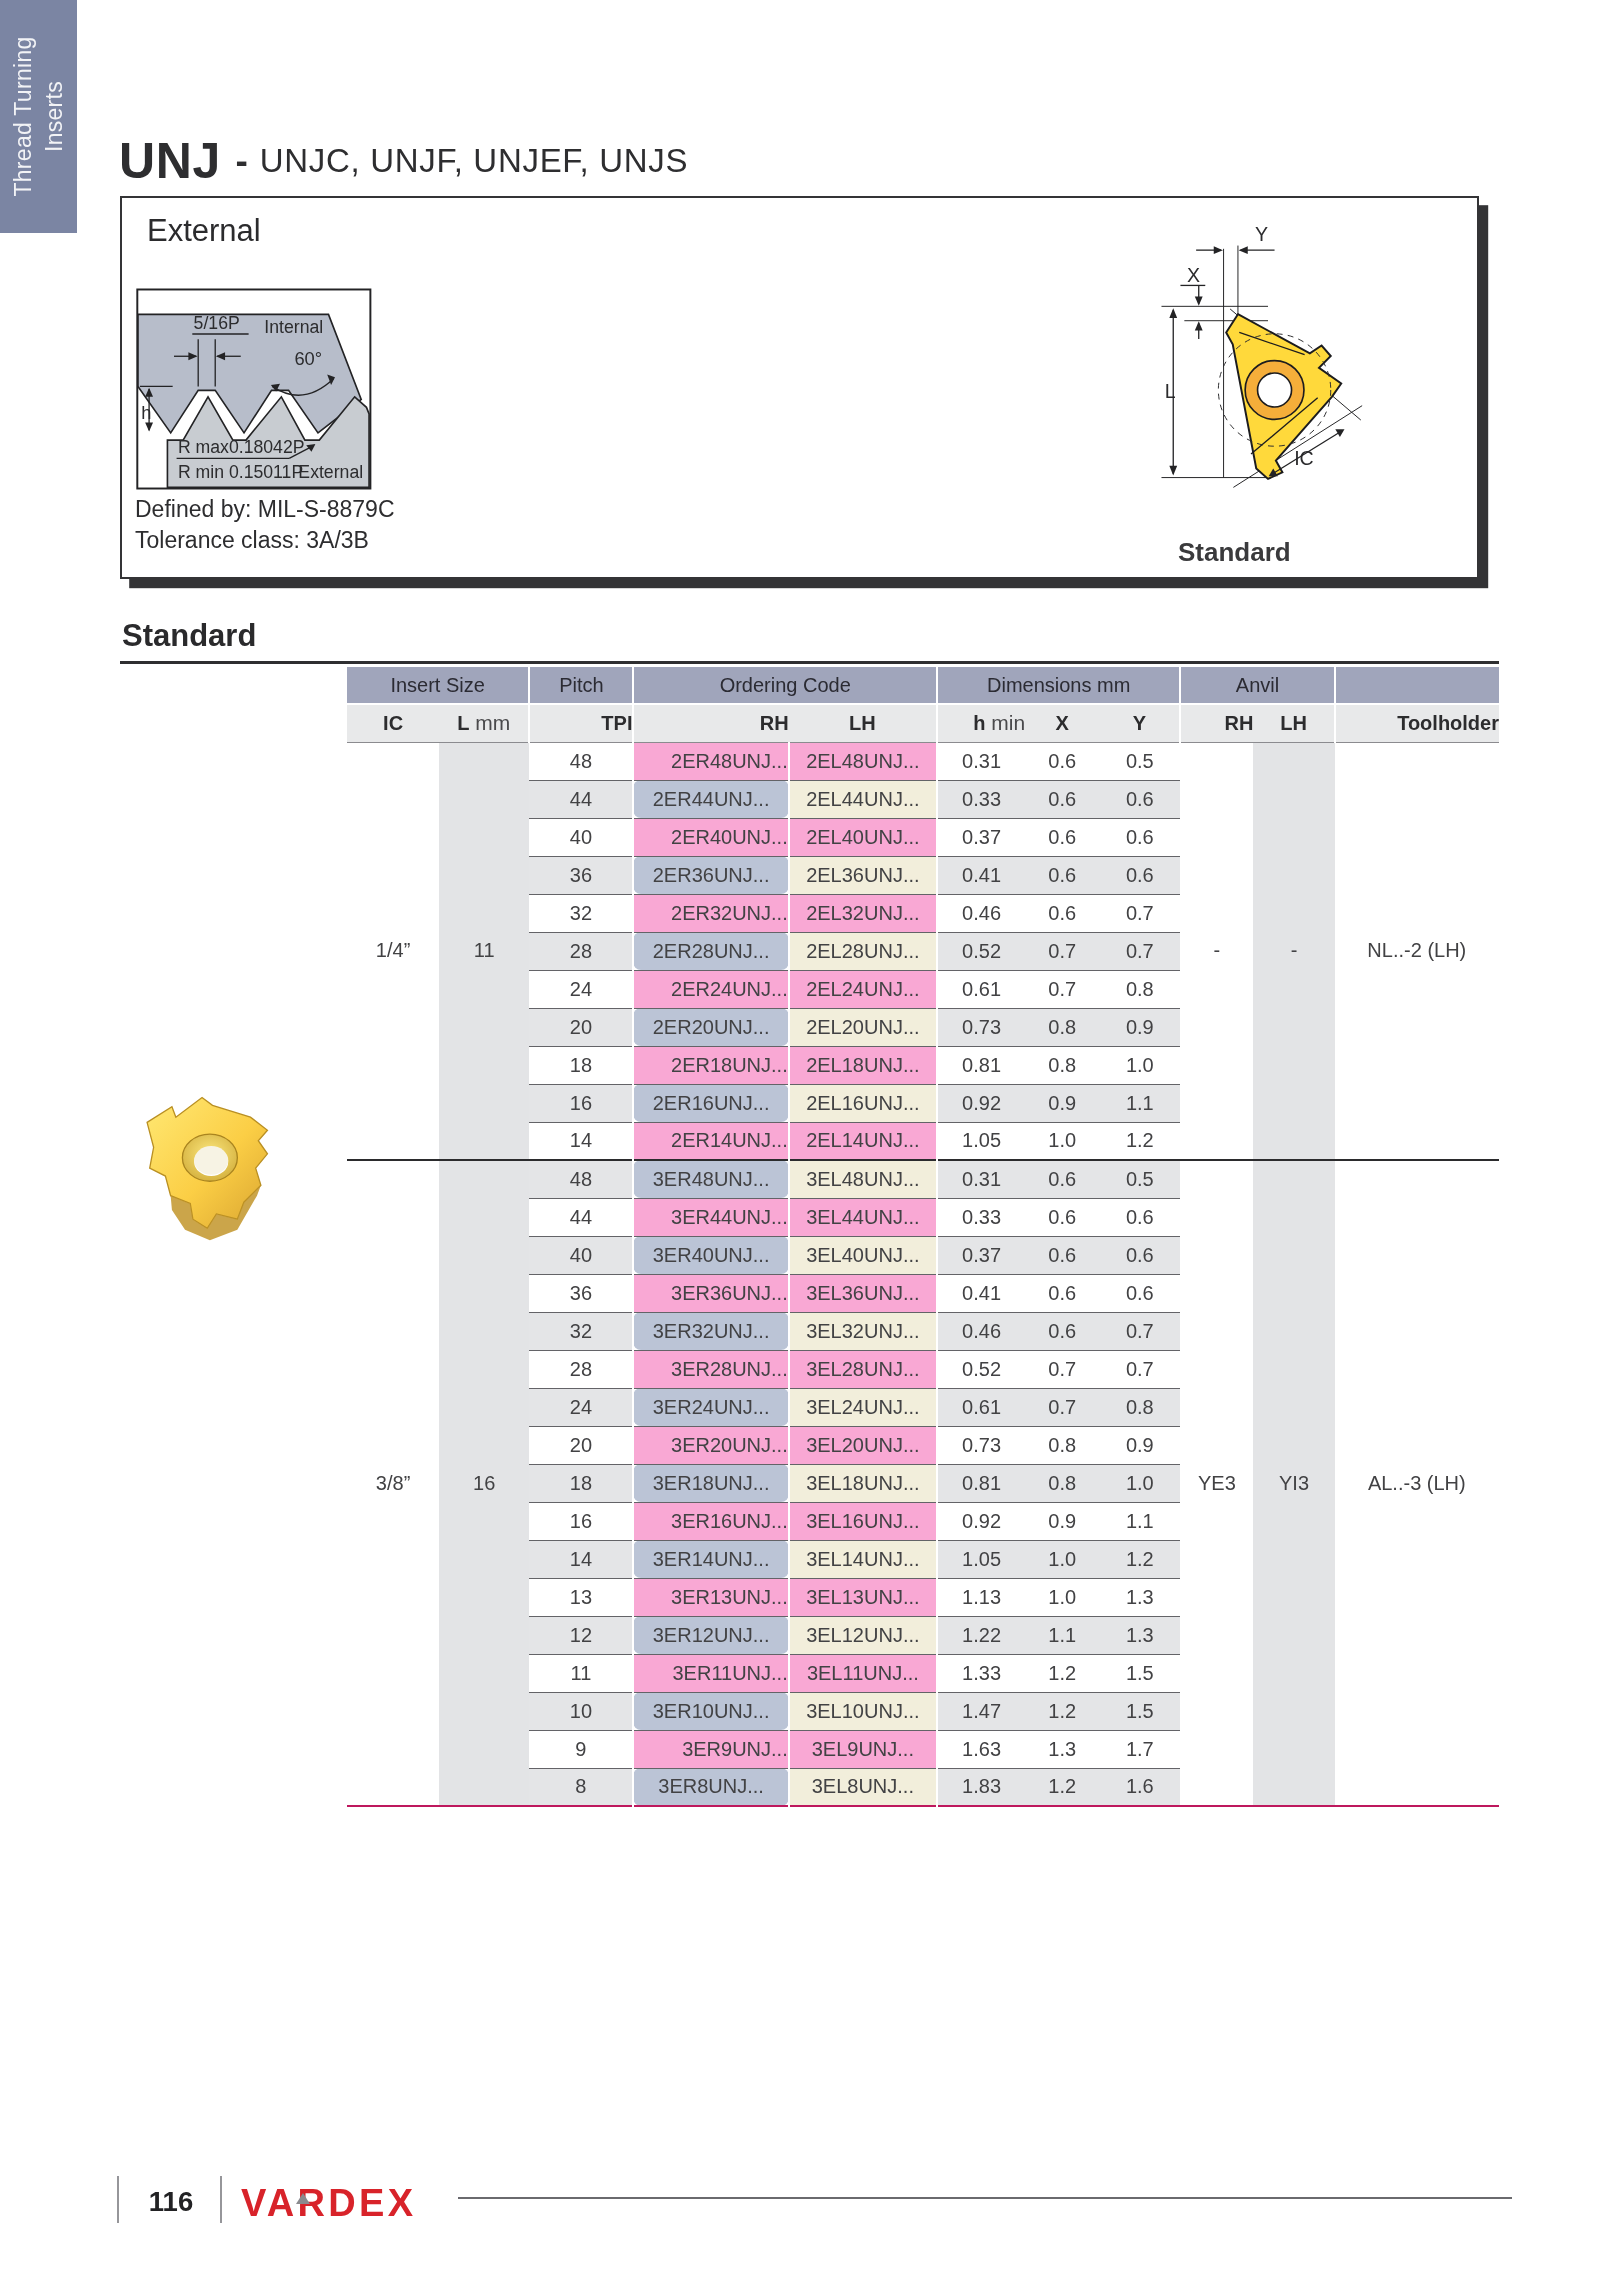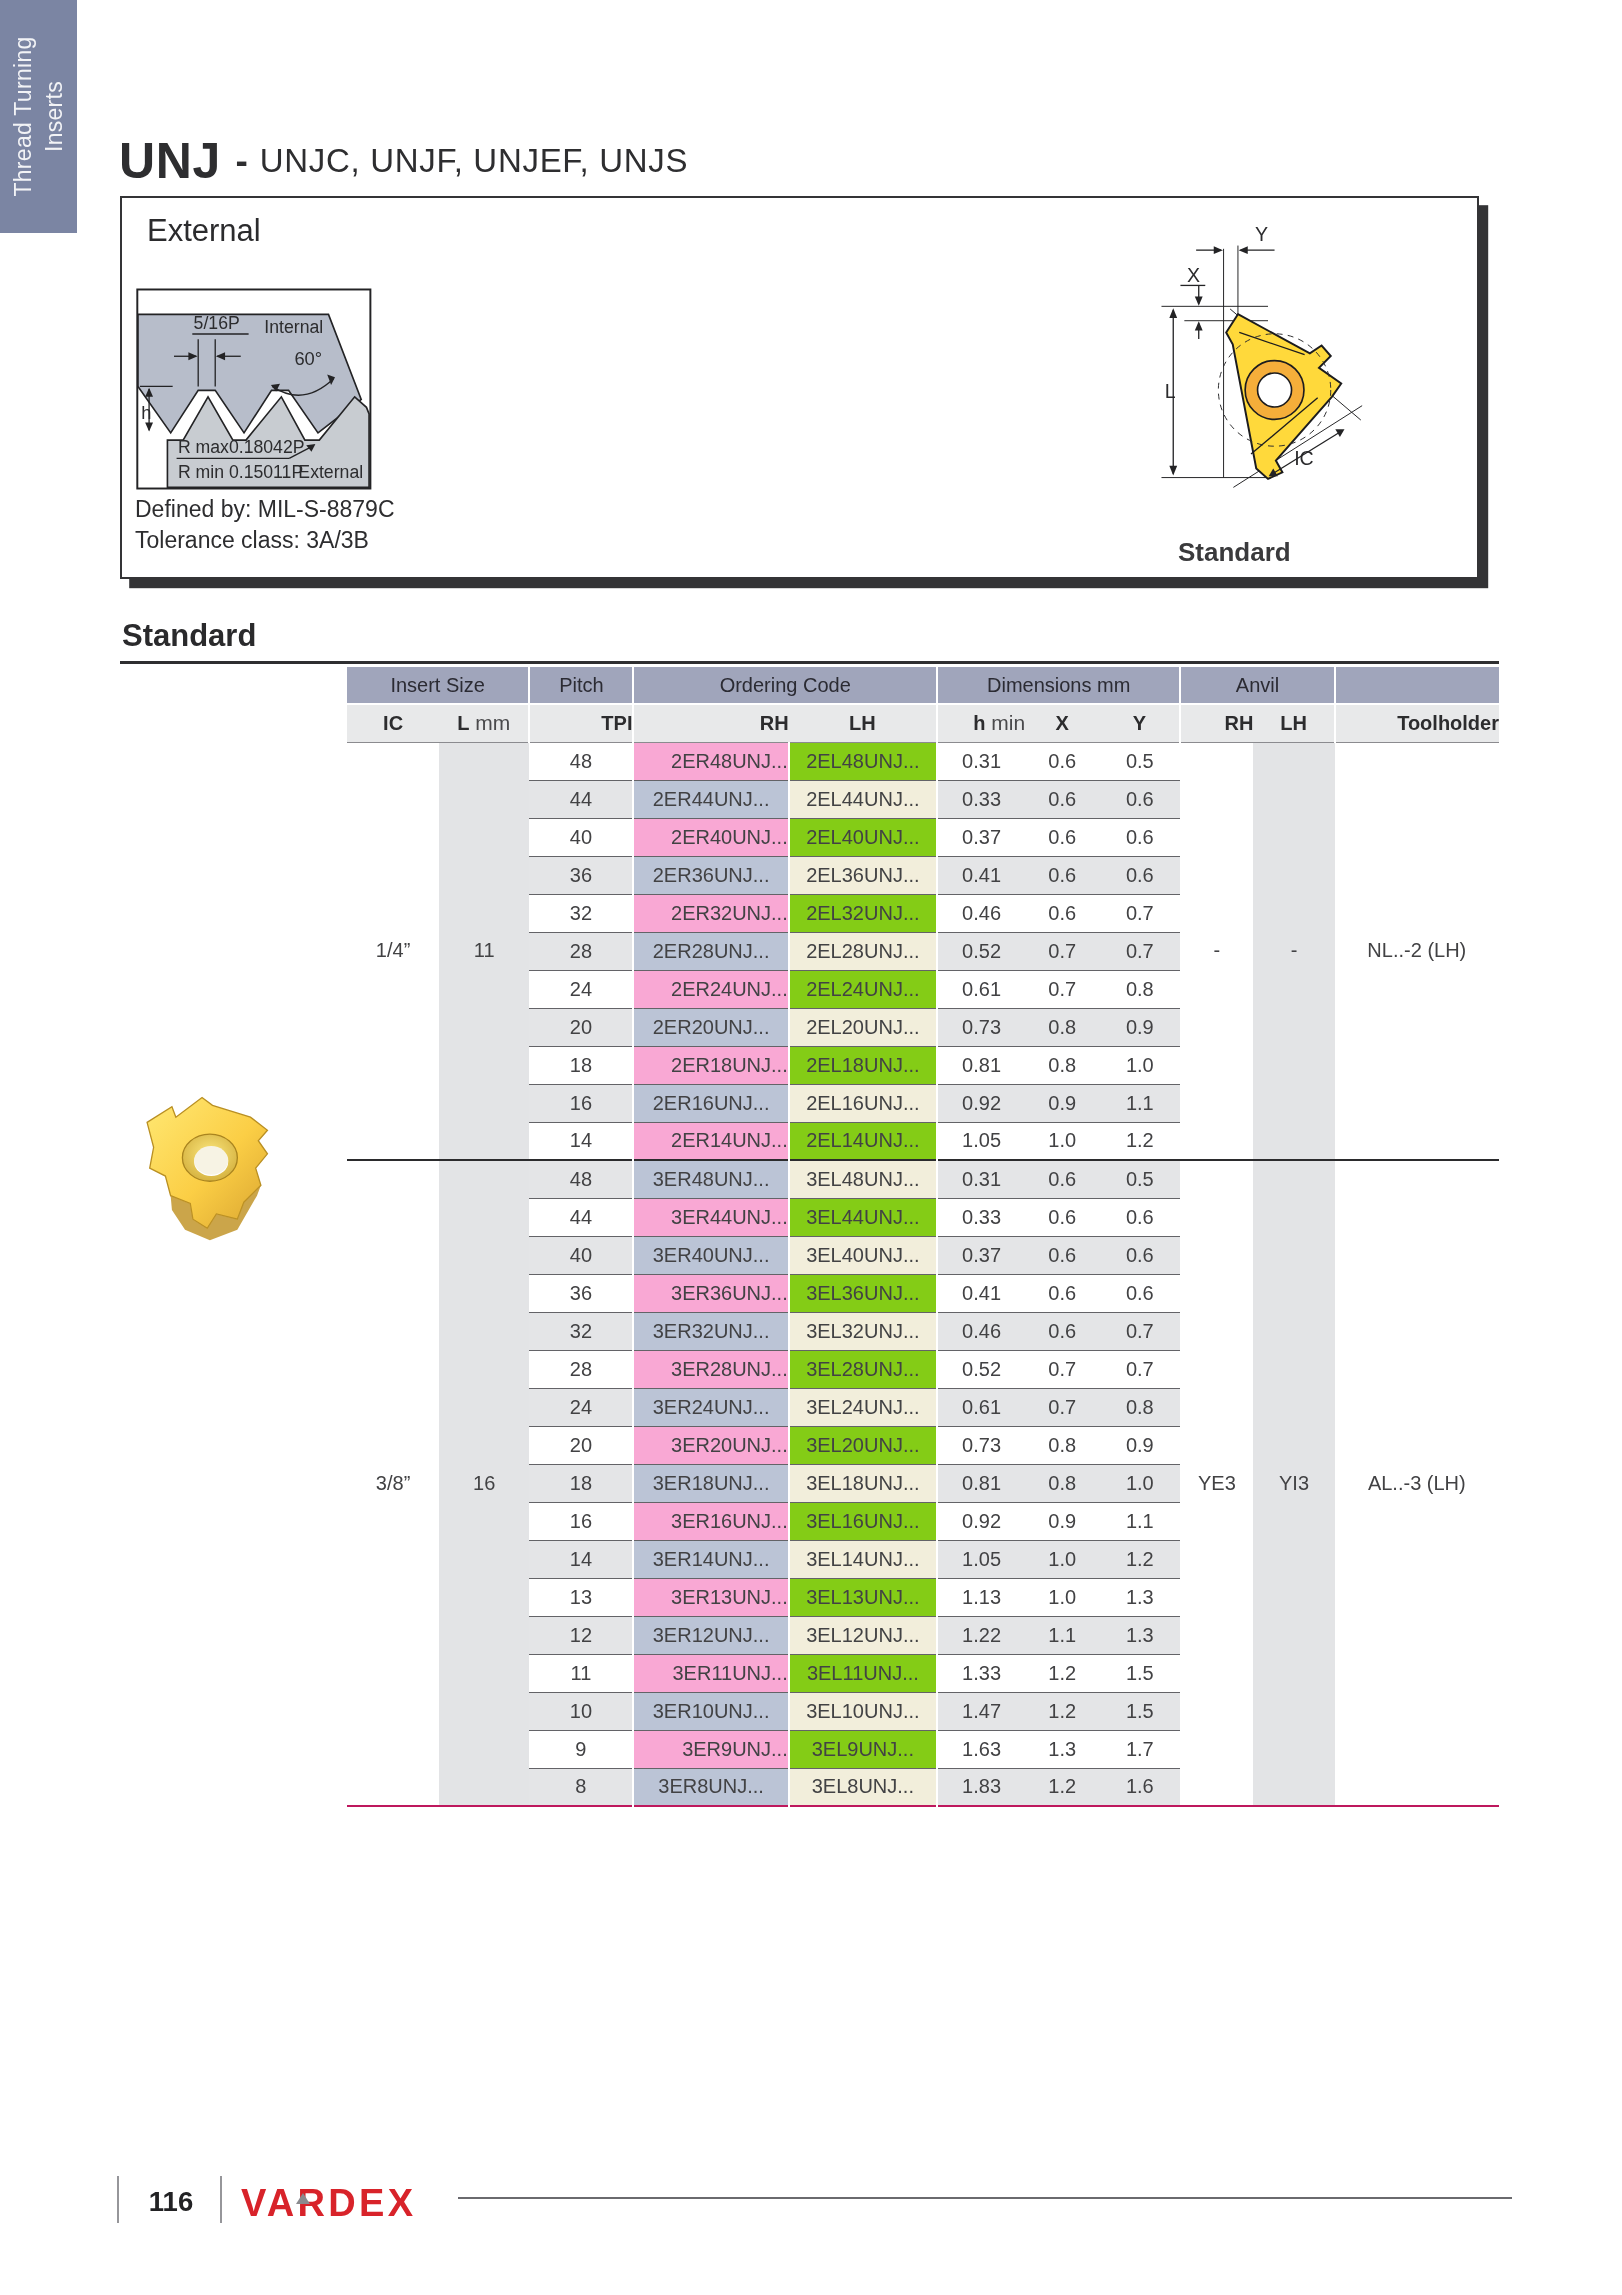--- a/index.html
+++ b/index.html
@@ -50,22 +50,22 @@
   tr.shead th.gap { border-left:2px solid #ffffff;text-align:right; }
   tr.shead th .small { font-size:21px; font-weight:400; color:#4a4a4c; }
 
   td { font-size:20px; color:#424244; height:38px; }
   td.merged-white { background:#ffffff; }
   td.merged-gray  { background:#e3e4e6; }
   td.stripe { border-bottom:1.3px solid #636367; }
   tr.rw td.stripe { background:#ffffff; }
   tr.rg td.stripe { background:#e4e5e7; }
   tr.rw td.rh { background:#f9a8d4;text-align:right; }
-  tr.rg td.rh { background:#bbc4d6; }
-  tr.rw td.lh { background:#84cc16; }
+  tr.rg td.rh { background:#bbc4d6;border-radius:8px; }
+  tr.rw td.lh { background:#f9a8d4; }
   tr.rg td.lh { background:#f2eedb; }
   td.rh, td.lh, td.hmin { border-left:2px solid #ffffff; }
   tr.gsep td { border-top:2px solid #2b2b2d; }
   table.ptable { border-bottom:2px solid #be185d; }
 
   
   .footer-bar { position:absolute; width:2px; height:47px; background:#96969a; top:2176px; }
   .page-number { position:absolute; left:135px; top:2186px; width:72px; text-align:center;
                  font-size:27.5px; font-weight:700; color:#222224; }
   .brand { position:absolute; left:241px; top:2182px; font-size:38px; font-weight:800;

